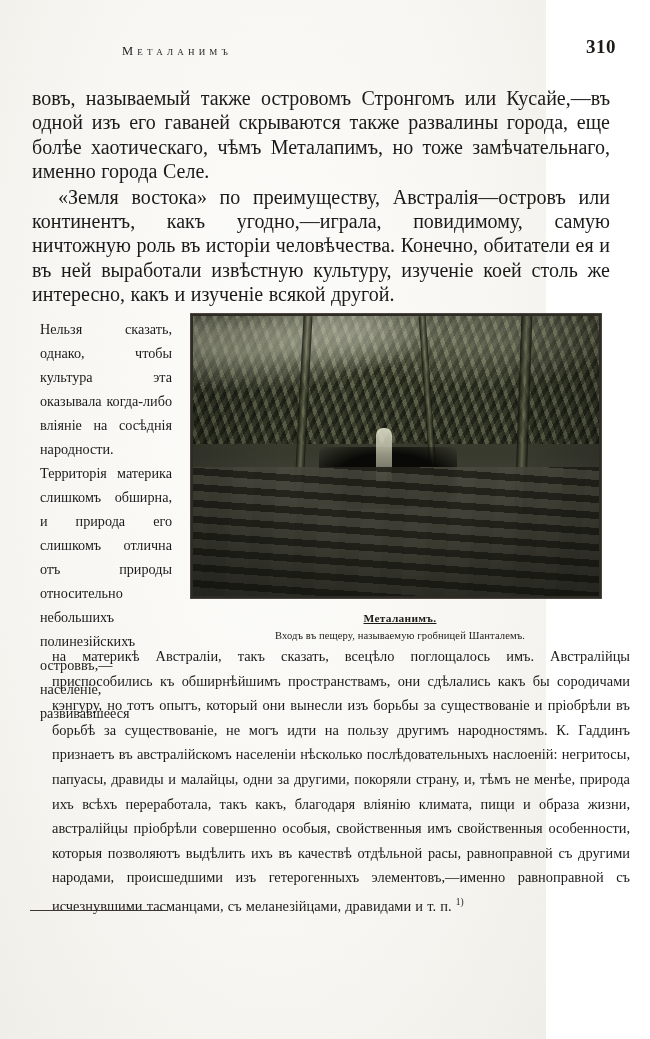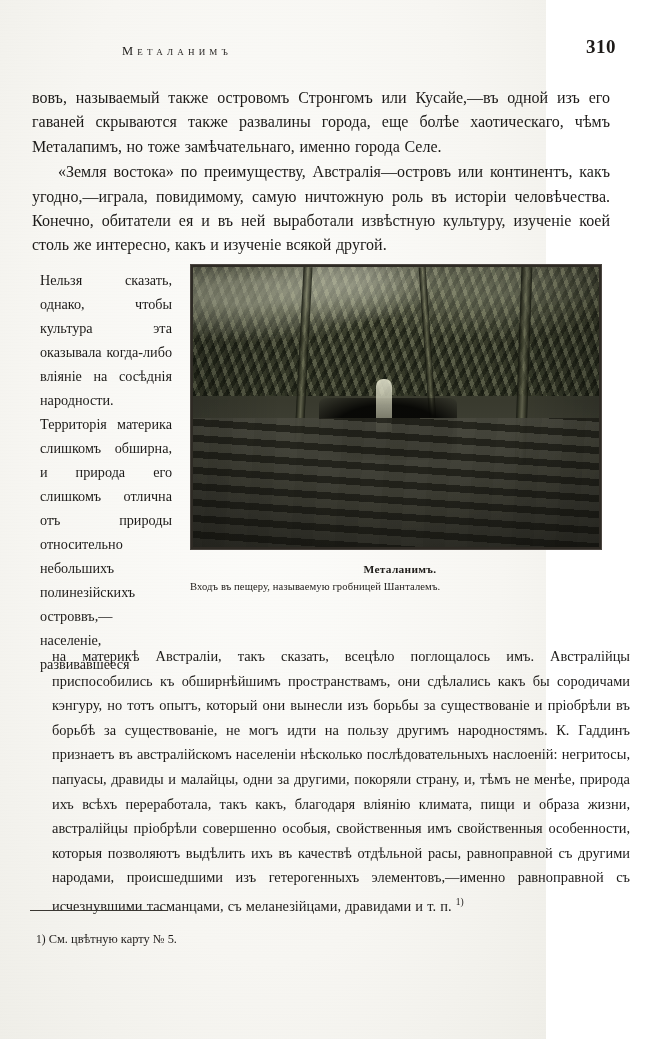--- a/index.html
+++ b/index.html
@@ -64,21 +64,21 @@
   }
   
   .body-col {
     position: absolute;
     left: 4px;
     top: 56px;
     width: 578px;
   }
   p.just {
     margin: 0 0 1px 0;
-    font-size: 16px;
+    font-size: 20px;
     line-height: 24.4px;
     text-align: justify;
     text-justify: inter-word;
     color: #1c1a18;
     word-spacing: .6px;
   }
   p.indent { text-indent: 26px; }
   
   .wrap-block {
     position: relative;
@@ -172,22 +172,24 @@
     background:
       radial-gradient(ellipse at 50% 52%, rgba(0,0,0,0) 40%, rgba(0,0,0,.30) 100%);
   }
   .figure .cap1 {
     text-align: center;
     font-size: 11.4px;
     font-weight: bold;
     color: #1d1b18;
     margin-top: 13px;
     letter-spacing: .3px;
+    text-decoration: underline;
   }
   .figure .cap2 {
+    text-align: center;
     font-size: 10.6px;
     color: #24211e;
     margin-top: 6px;
     letter-spacing: .1px;
   }
   
   .lower {
     position: absolute;
     left: 4px;
     top: 614px;
@@ -260,19 +262,15 @@
       </div>
     </div>
 
     <div class="lower">
       <p class="just"><span>на материкѣ Австраліи, такъ сказать, всецѣло поглощалось имъ. Австралійцы приспособились къ обширнѣйшимъ пространствамъ, они сдѣлались какъ бы сородичами кэнгуру, но тотъ опытъ, который они вынесли изъ борьбы за существованіе и пріобрѣли въ борьбѣ за существованіе, не могъ идти на пользу другимъ народностямъ. К. Гаддинъ признаетъ въ австралійскомъ населеніи нѣсколько послѣдовательныхъ наслоеній: негритосы, папуасы, дравиды и малайцы, одни за другими, покоряли страну, и, тѣмъ не менѣе, природа ихъ всѣхъ переработала, такъ какъ, благодаря вліянію климата, пищи и образа жизни, австралійцы пріобрѣли совершенно особыя, свойственныя имъ свойственныя особенности, которыя позволяютъ выдѣлить ихъ въ качествѣ отдѣльной расы, равноправной съ другими народами, происшедшими изъ гетерогенныхъ элементовъ,—именно равноправной съ исчезнувшими тасманцами, съ меланезійцами, дравидами и т. п. </span><span class="sup">1)</span></p>
     </div>
 
   </div>
 
   <div class="fn-rule"></div>
-  <div class="footnote">
-    <span class="fn-num">1)</span>
-    <span>См. цвѣтную карту № 5.</span>
-  </div>
 
   <div class="grain"></div>
 </div>
 
 </body></html>

